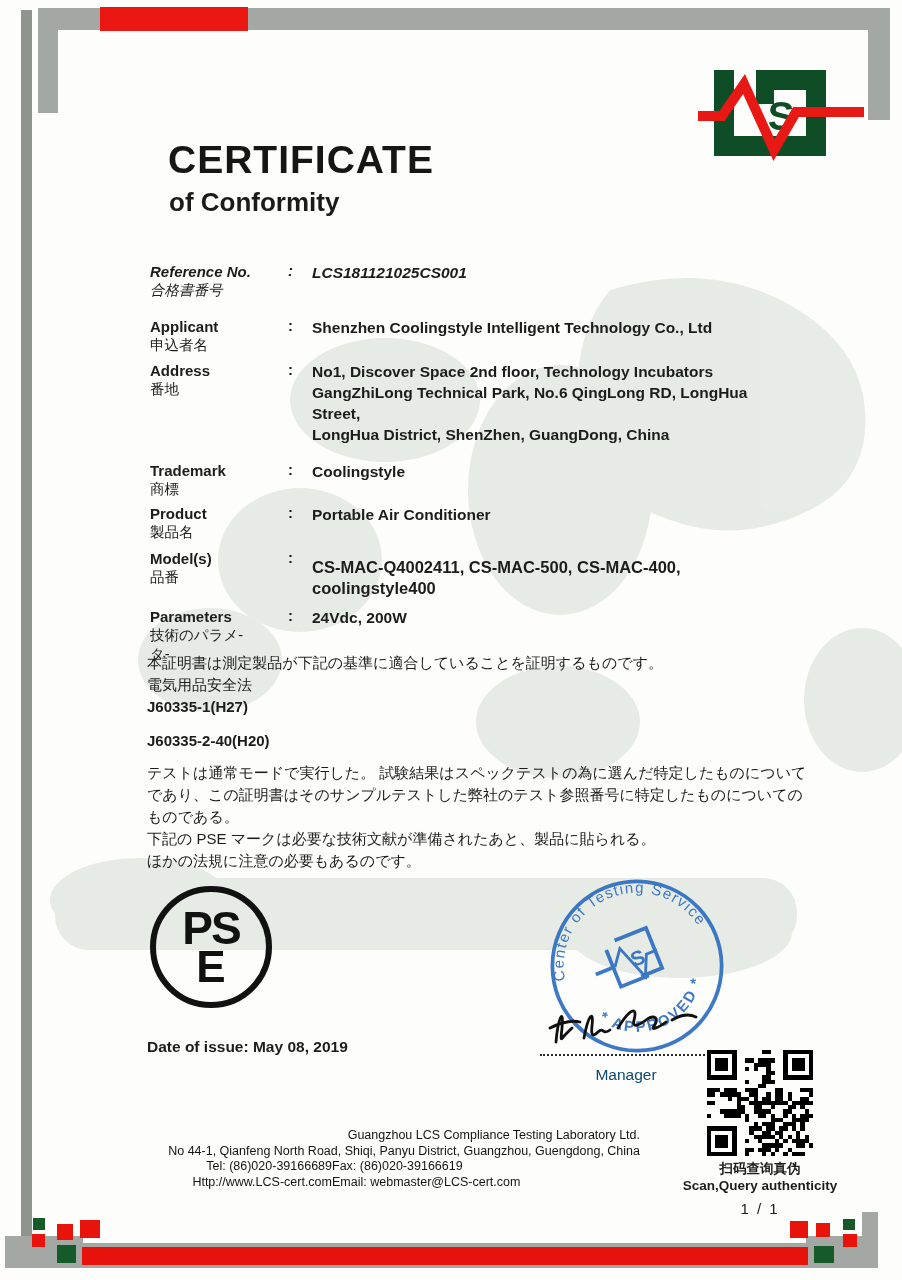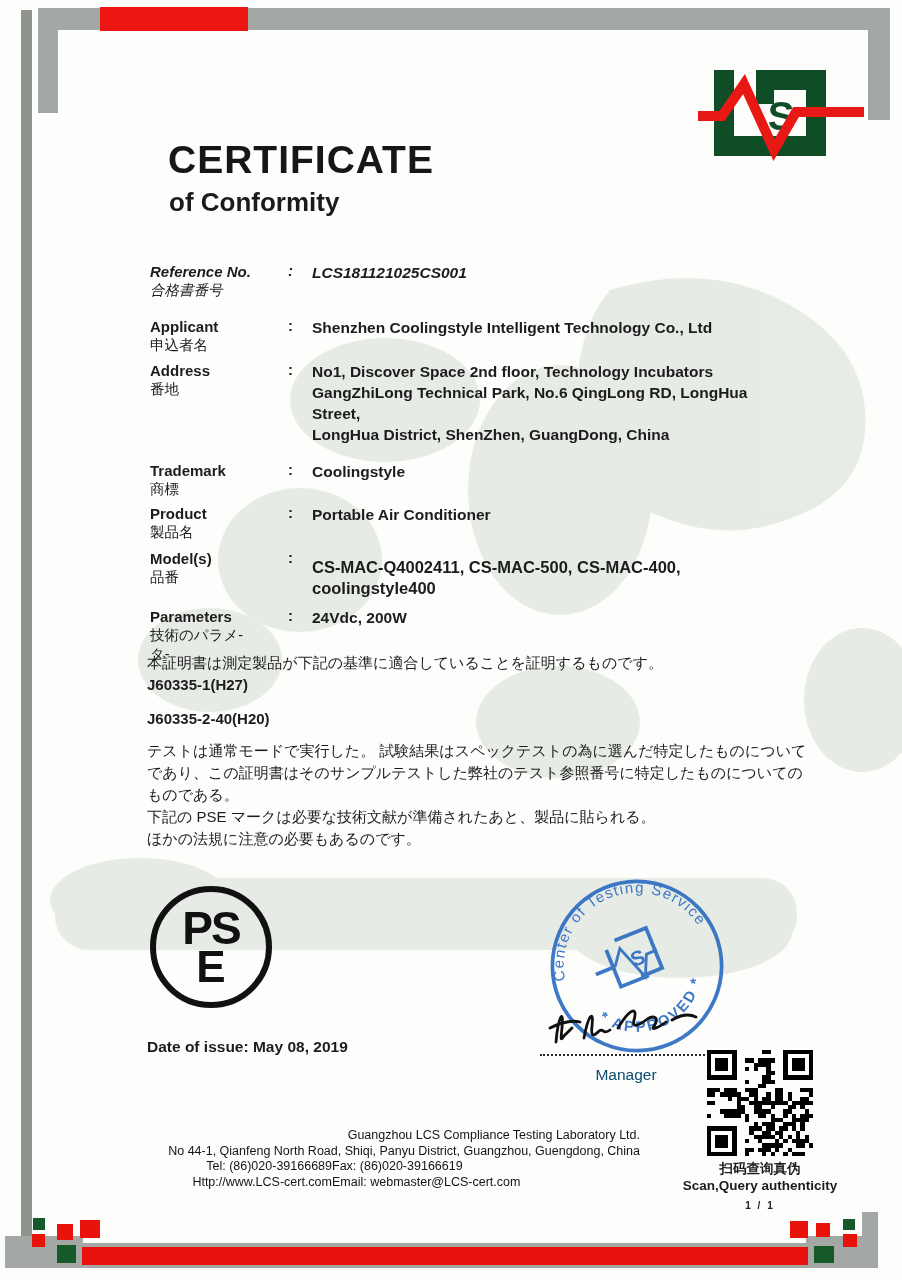--- a/index.html
+++ b/index.html
@@ -56,21 +56,21 @@
   
   .footer { left:140px; top:1128px; width:500px; font-size:12.5px; line-height:15.5px; color:#141414;text-align:right; }
   .footer .cols { display:flex; }
   .footer .c1 { width:192px; flex:none; }
 
   
   .qr-block { left:672px; top:1050px; width:176px; text-align:center; }
   .qr-svg { width:106px; height:106px; display:block; margin:0 auto; }
   .qr-cap-zh { font-size:13.5px; font-weight:bold; margin-top:4px; }
   .qr-cap-en { font-size:13.5px; font-weight:bold; }
-  .qr-page { font-size:10px; font-weight:bold; margin-top:7px; letter-spacing:2px; }
+  .qr-page { font-size:15px; font-weight:normal; margin-top:7px; letter-spacing:2px; }
 
   svg text { font-family:"Liberation Sans","DejaVu Sans",sans-serif; }
 </style>
 </head>
 <body>
 
 <svg class="abs" width="902" height="1280" style="left:0;top:0;" viewBox="0 0 902 1280">
   <g fill="#e4e9e3" opacity="0.85">
     <path d="M610,290 q100,-30 180,15 q70,40 75,105 q5,70 -55,100 q-70,35 -140,10 q-75,-25 -90,-90 q-12,-90 30,-140 z"></path>
     <ellipse cx="560" cy="490" rx="92" ry="125"></ellipse>
@@ -185,20 +185,21 @@
         <div class="ja">技術のパラメ-
 タ-</div>
       </div>
     <div class="fcolon">:</div>
     <div class="fvalue">24Vdc, 200W</div>
   </div>
 </div>
 
 <div class="abs statement">
   <div>本証明書は測定製品が下記の基準に適合していることを証明するものです。</div>
+  <div>電気用品安全法</div>
   <div class="std">J60335-1(H27)</div>
   <div class="gap-m"></div>
   <div class="std">J60335-2-40(H20)</div>
   <div class="gap-s"></div>
   <div>テストは通常モードで実行した。 試験結果はスペックテストの為に選んだ特定したものについてであり、この証明書はそのサンプルテストした弊社のテスト参照番号に特定したものについてのものである。</div>
   <div>下記の PSE マークは必要な技術文献が準備されたあと、製品に貼られる。</div>
   <div>ほかの法規に注意の必要もあるのです。</div>
 </div>
 
 <div class="abs pse">

